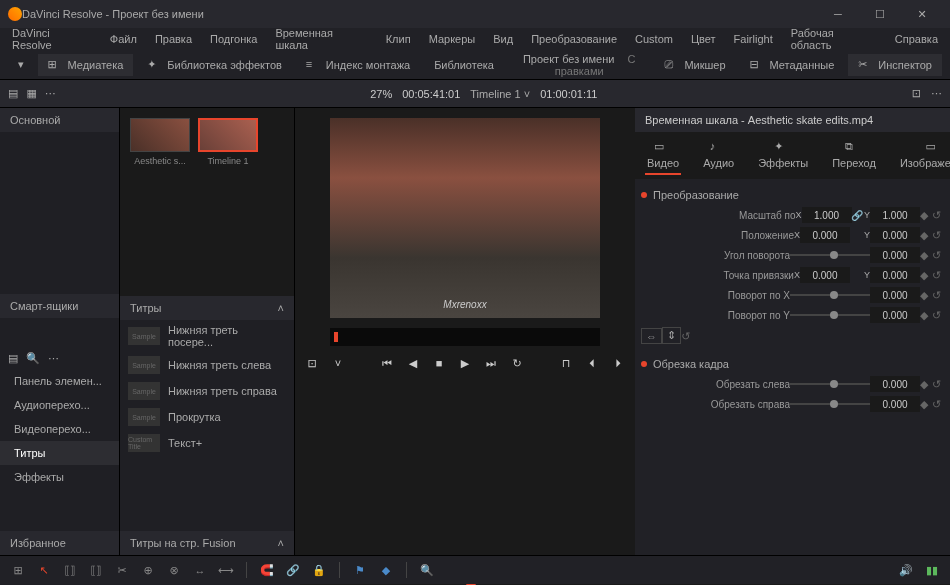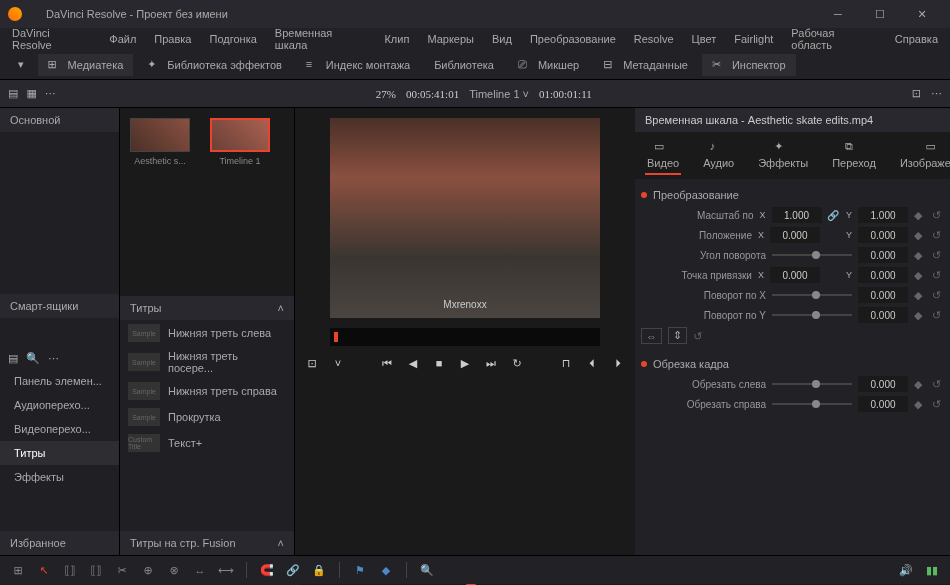--- a/index.html
+++ b/index.html
@@ -1,62 +1,62 @@
 <!DOCTYPE html>
 <html><head>
 <meta charset="utf-8">
 <style>
 *{margin:0;padding:0;box-sizing:border-box;font-family:Arial,sans-serif;font-size:11px;color:#aaa;user-select:none}
 body{background:#1a1a1a;width:950px;height:585px;overflow:hidden}
 .titlebar{height:28px;background:#28282e;display:flex;align-items:center;padding:0 8px;justify-content:space-between}
-.titlebar-left{display:flex;align-items:center;gap:24px}
+.titlebar-left{display:flex;align-items:center;gap:0}
 .titlebar-icon{width:14px;height:14px;background:linear-gradient(45deg,#ff6b00,#ffa500);border-radius:50%}
 .titlebar-controls{display:flex;gap:2px}
 .titlebar-btn{width:40px;height:24px;display:flex;align-items:center;justify-content:center;cursor:pointer}
 .menubar{height:22px;background:#212126;display:flex;align-items:center;padding:0 4px;gap:2px}
 .menu-item{padding:2px 8px;cursor:pointer;font-size:11px}
 .workspace-bar{height:30px;background:#212126;display:flex;align-items:center;padding:0 8px;gap:4px;border-bottom:1px solid #000}
 .workspace-btn{padding:4px 10px;cursor:pointer;display:flex;align-items:center;gap:6px;font-size:11px}
 .workspace-btn.active{background:#2d2d32}
 .ws-icon{width:14px;height:14px;display:inline-block}
 .page-toolbar{height:28px;background:#28282e;display:flex;align-items:center;padding:0 8px;gap:8px;border-bottom:1px solid #000}
 .toolbar-center{flex:1;display:flex;align-items:center;gap:10px;justify-content:center}
 .toolbar-right{display:flex;align-items:center;gap:10px}
-.timecode{font-family:Liberation Serif, serif;font-size:11px;color:#ccc}
+.timecode{font-family:Liberation Sans, sans-serif;font-size:11px;color:#ccc}
 .main-content{display:flex;height:calc(100% - 108px - 30px)}
 .left-panel{width:120px;background:#1f1f24;display:flex;flex-direction:column;border-right:1px solid #000}
 .panel-header{padding:6px 10px;font-size:11px;background:#28282e}
 .panel-list{flex:1}
 .panel-list-item{padding:6px 14px;font-size:11px;cursor:pointer}
 .panel-list-item.active{background:#2d2d32;color:#fff}
 .titles-panel{width:175px;background:#1f1f24;border-right:1px solid #000;display:flex;flex-direction:column}
-.thumbnails{display:flex;gap:20px;padding:10px}
+.thumbnails{display:flex;gap:8px;padding:10px}
 .thumb{width:60px;text-align:center}
 .thumb-img{width:60px;height:34px;background:#333;border:1px solid #444;margin-bottom:4px}
 .thumb-img.active{border:2px solid #e8452c}
 .thumb-label{font-size:9px;color:#888;white-space:nowrap;overflow:hidden;text-overflow:ellipsis}
 .viewer{width:340px;background:#1a1a1a;display:flex;flex-direction:column;align-items:center}
 .viewer-img{width:270px;height:200px;background:linear-gradient(180deg,#4a3028 0%,#8a5040 30%,#3a3530 70%,#4a4540 100%);margin-top:10px;position:relative}
-.viewer-watermark{position:absolute;bottom:8px;left:50%;transform:translateX(-50%);font-size:10px;color:#ccc;}
+.viewer-watermark{position:absolute;bottom:8px;left:50%;transform:translateX(-50%);font-size:10px;color:#ccc;font-style:italic}
 .viewer-scrubber{width:270px;height:18px;background:#0a0a0a;margin-top:10px;position:relative}
 .viewer-scrubber::after{content:'';position:absolute;left:4px;top:4px;width:4px;height:10px;background:#e8452c}
 .transport{display:flex;gap:8px;padding:8px;align-items:center;justify-content:center;width:100%}
 .transport-btn{width:18px;height:18px;cursor:pointer;display:flex;align-items:center;justify-content:center;color:#ccc}
 .inspector{flex:1;background:#212126;display:flex;flex-direction:column;min-width:290px}
 .inspector-header{padding:6px 10px;background:#28282e;font-size:11px;color:#ccc}
 .inspector-tabs{display:flex;background:#1a1a1a;padding:4px 10px;gap:20px}
 .insp-tab{padding:4px 2px;font-size:10px;cursor:pointer;display:flex;flex-direction:column;align-items:center;gap:3px}
 .insp-tab.active{color:#fff;border-bottom:2px solid #e8452c}
 .insp-tab.disabled{color:#555}
 .insp-tab-icon{width:18px;height:14px}
 .inspector-body{flex:1;overflow:auto;padding:6px}
 .insp-section{margin-bottom:8px}
 .insp-section-header{display:flex;align-items:center;gap:6px;padding:4px 0;color:#ccc;font-size:11px}
 .insp-dot{width:6px;height:6px;background:#e8452c;border-radius:50%}
-.insp-row{display:flex;align-items:center;gap:6px;padding:2px 0;font-size:10px}
+.insp-row{display:flex;align-items:center;padding:2px 0;font-size:10px}
 .insp-label{flex:1;text-align:right;color:#999;font-size:10px}
 .insp-input{width:50px;height:16px;background:#1a1a1a;border:none;color:#ccc;text-align:center;font-size:10px}
 .insp-slider{width:80px;height:2px;background:#444;position:relative}
 .insp-slider::after{content:'';position:absolute;left:50%;top:-3px;width:8px;height:8px;background:#888;border-radius:50%}
 .insp-reset{width:12px;height:12px;color:#666;cursor:pointer}
 .timeline-section{height:200px;background:#1a1a1a;border-top:1px solid #000;display:flex;flex-direction:column}
 .timeline-toolbar{height:28px;background:#212126;display:flex;align-items:center;padding:0 8px;gap:6px}
 .tl-tool{width:20px;height:20px;cursor:pointer;display:flex;align-items:center;justify-content:center;color:#888}
 .tl-tool.active{color:#e8452c}
 .tl-sep{width:1px;height:16px;background:#444;margin:0 4px}
@@ -90,21 +90,21 @@
 <div class="menubar">
   <span class="menu-item">DaVinci Resolve</span>
   <span class="menu-item">Файл</span>
   <span class="menu-item">Правка</span>
   <span class="menu-item">Подгонка</span>
   <span class="menu-item">Временная шкала</span>
   <span class="menu-item">Клип</span>
   <span class="menu-item">Маркеры</span>
   <span class="menu-item">Вид</span>
   <span class="menu-item">Преобразование</span>
-  <span class="menu-item">Resolve</span>
+  <span class="menu-item">Custom</span>
   <span class="menu-item">Цвет</span>
   <span class="menu-item">Fairlight</span>
   <span class="menu-item">Рабочая область</span>
   <span class="menu-item">Справка</span>
 </div>
 
 <div class="workspace-bar">
   <div class="workspace-btn">▾</div>
   <div class="workspace-btn active">
       <span class="ws-icon">⊞</span>
@@ -114,20 +114,21 @@
       <span class="ws-icon">✦</span>
       <span>Библиотека эффектов</span>
     </div>
   <div class="workspace-btn">
       <span class="ws-icon">≡</span>
       <span>Индекс монтажа</span>
     </div>
   <div class="workspace-btn">
       <span>Библиотека</span>
     </div>
+  <div style="flex:1;text-align:center;color:#ccc"><span>Проект без имени</span> <span style="color:#777;margin-left:10px">С правками</span></div>
   <div class="workspace-btn">
       <span class="ws-icon">⎚</span>
       <span>Микшер</span>
     </div>
   <div class="workspace-btn">
       <span class="ws-icon">⊟</span>
       <span>Метаданные</span>
     </div>
   <div class="workspace-btn active">
       <span class="ws-icon">✂</span>
@@ -185,25 +186,25 @@
         </div>
       </div>
     </div>
     <div class="panel-header" style="display:flex;justify-content:space-between">
         <span>Титры</span>
         <span>˄</span>
       </div>
     <div class="titles-list">
       <div class="title-item">
           <div class="title-thumb">Sample</div>
+          <span>Нижняя треть посере...</span>
+        </div>
+      <div class="title-item">
+          <div class="title-thumb">Sample</div>
           <span>Нижняя треть слева</span>
-        </div>
-      <div class="title-item">
-          <div class="title-thumb">Sample</div>
-          <span>Нижняя треть посере...</span>
         </div>
       <div class="title-item">
           <div class="title-thumb">Sample</div>
           <span>Нижняя треть справа</span>
         </div>
       <div class="title-item">
           <div class="title-thumb">Sample</div>
           <span>Прокрутка</span>
         </div>
       <div class="title-item">

